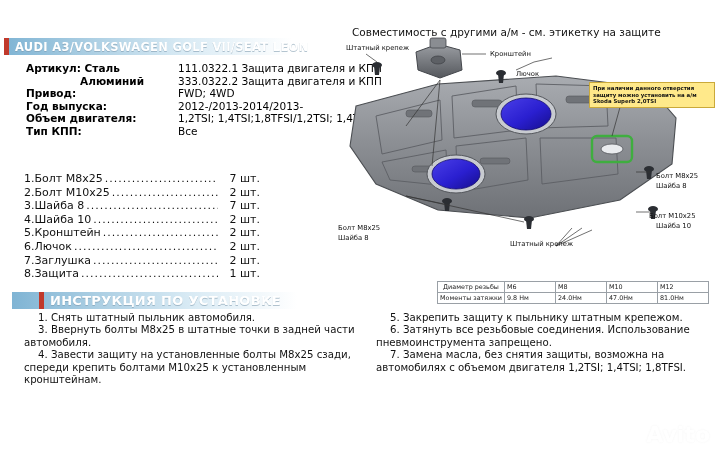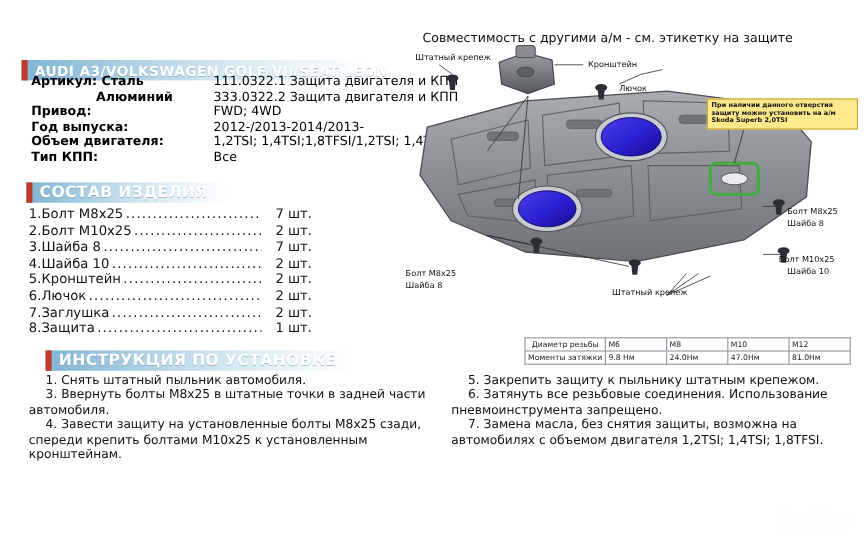--- a/index.html
+++ b/index.html
@@ -17,25 +17,25 @@
     background:linear-gradient(to right,#7fb4d4 0%,#a9cde2 28%,#d8eaf4 62%,#ffffff 100%);
     display:flex;align-items:center;
   }
   .banner .accent{width:5px;height:17px;background:#c0392b;flex:none;}
   .banner .btxt{
     color:#fff;font-weight:bold;letter-spacing:.3px;
     padding-left:6px;white-space:nowrap;
     text-shadow:0 1px 0 rgba(120,150,170,.55);
   }
 
-  #banner-model{left:18px;top:38px;width:288px;margin-top:12px;}
+  #banner-model{left:4px;top:38px;width:288px;}
   #banner-model .btxt{font-size:11.5px;}
   #banner-parts{left:22px;top:152px;width:168px;}
   #banner-parts .btxt{font-size:13px;}
-  #banner-instr{left:38px;top:292px;width:258px;}
+  #banner-instr{left:12px;top:292px;width:258px;padding-left:27px;}
   #banner-instr .btxt{font-size:13px;}
 
   
   #spec{position:absolute;left:26px;top:62px;font-size:10.5px;color:#000;}
   #spec .row{display:flex;line-height:12.6px;white-space:nowrap;}
   #spec .lab{font-weight:bold;width:122px;flex:none;}
   #spec .lab.ind{text-align:right;padding-right:4px;width:118px;}
   #spec .val{font-weight:normal;margin-left:30px;}
   #spec .val.clip{max-width:206px;overflow:hidden;}
 
@@ -111,24 +111,20 @@
     <div class="row">
       <span class="lab">Объем двигателя:</span>
       <span class="val clip">1,2TSI; 1,4TSI;1,8TFSI/1,2TSI; 1,4TSI/1,2TSI</span>
     </div>
     <div class="row">
       <span class="lab">Тип КПП:</span>
       <span class="val">Все</span>
     </div>
   </div>
 
-  <div class="banner" id="banner-parts">
-    <div class="accent"></div>
-    <div class="btxt">СОСТАВ ИЗДЕЛИЯ</div>
-  </div>
 
   <div id="parts">
       <div class="prow">
         <span class="pname">1.Болт M8x25</span>
         <span class="dots">............................................................</span>
         <span class="pqty">7 шт.</span>
       </div>
       <div class="prow">
         <span class="pname">2.Болт M10x25</span>
         <span class="dots">............................................................</span>

